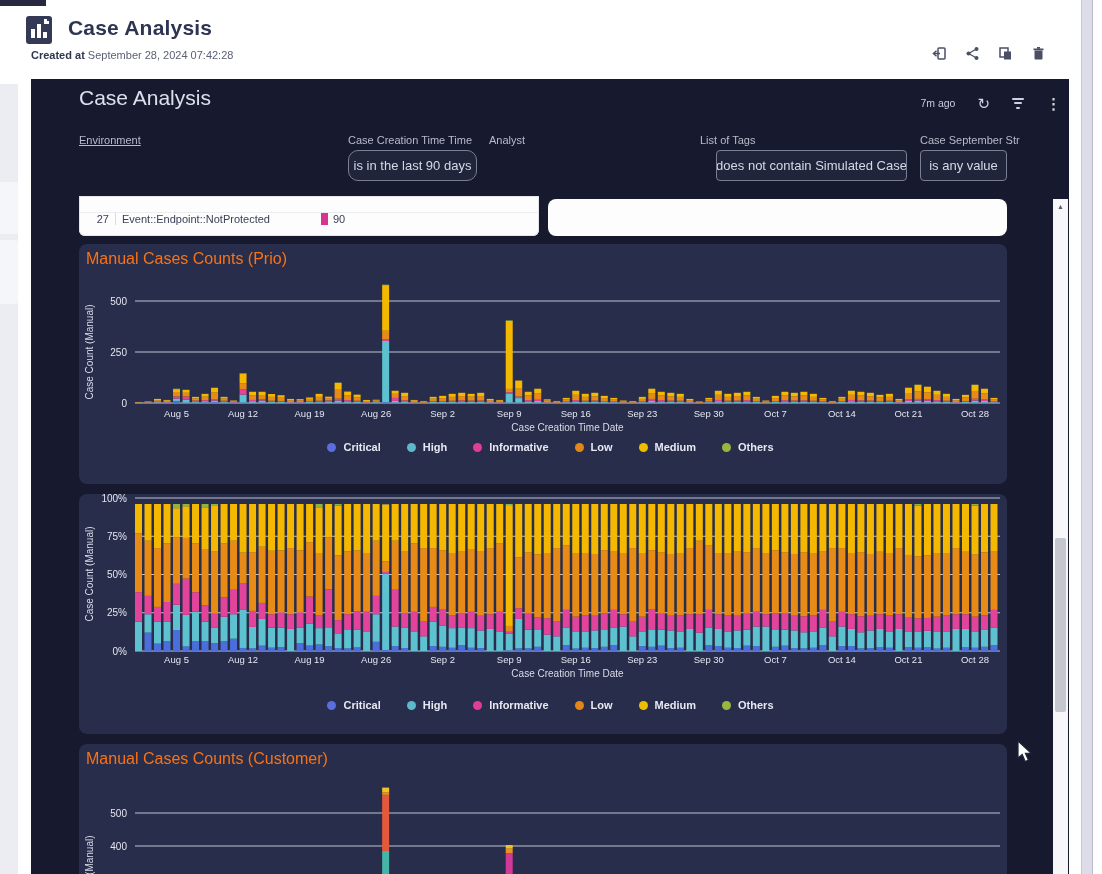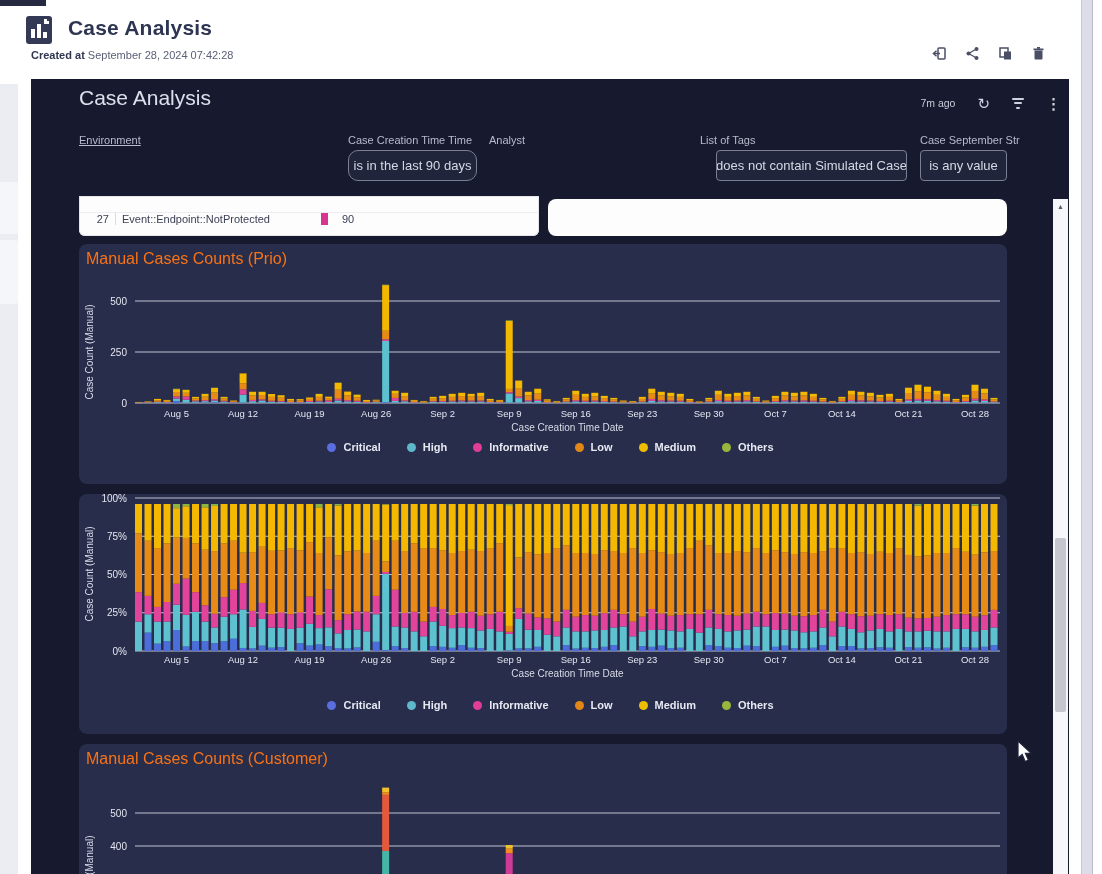--- a/index.html
+++ b/index.html
@@ -37,21 +37,21 @@
      white-space:nowrap; overflow:hidden; cursor:pointer; }
   
   #table-card { left:48px; top:117px; width:460px; height:40px; background:#fdfdfe;
      border-radius:0 0 6px 6px; overflow:hidden; box-shadow:0 0 0 1px #e4e4ea inset; }
   .t-row { position:relative; height:17px; display:flex; align-items:flex-start;
      font-size:11px; color:#3c4156; border-top:1px solid #ececf1;margin-top:16px; }
   .t-num { width:36px; text-align:right; padding-right:6px; }
   .t-text { width:200px; border-left:1px solid #d9dae2; padding-left:6px;
      white-space:nowrap; overflow:hidden; }
   .t-chip { width:7px; height:12px; background:#d6368f; margin-left:6px; }
-  .t-val { padding-left:14px; }
+  .t-val { padding-left:5px; }
   .t-caret { position:absolute; right:10px; color:#555a6e; font-size:9px; }
   #empty-card { left:517px; top:120px; width:459px; height:37px; background:#fdfdfe; border-radius:8px; }
   
   .chart-card { position:absolute; left:48px; width:928px; height:240px;
      background:#272d4a; border-radius:8px; overflow:hidden; }
   #card-prio { top:165px; } #card-pct { top:415px; } #card-cust { top:665px; }
   .chart-title { position:absolute; left:7px; top:6px; font-size:16px; color:#f97316; }
   .chart-svg { position:absolute; left:0; top:0; }
   .legend { position:absolute; width:100%; display:flex; justify-content:center;
      gap:26px; align-items:center;padding-left:15px; }

